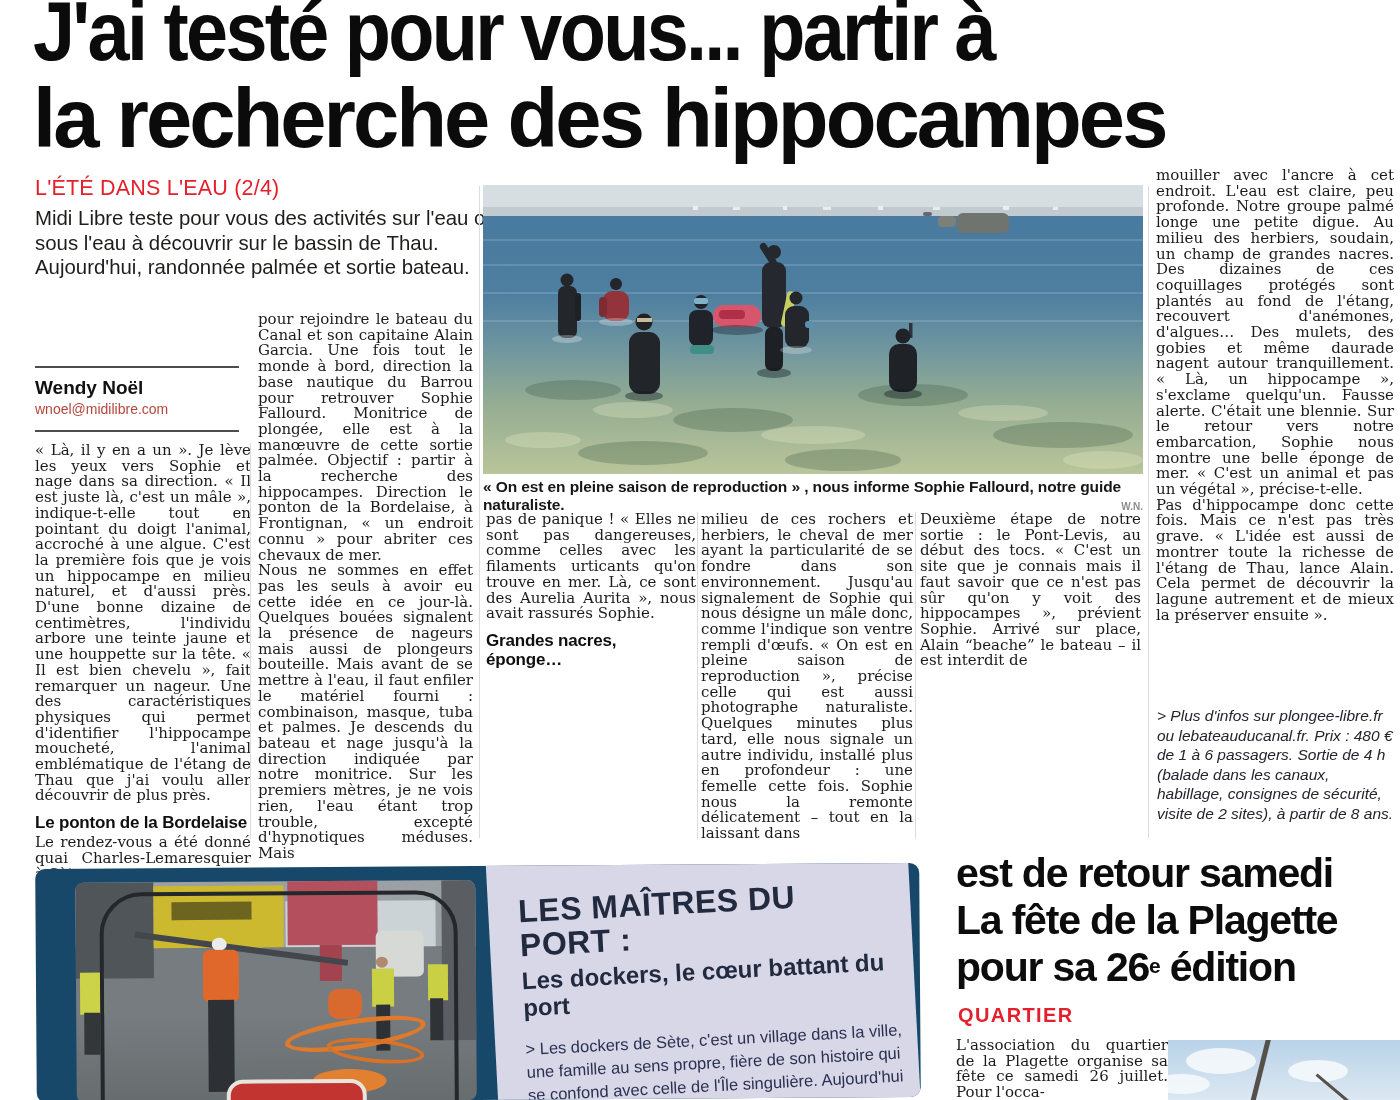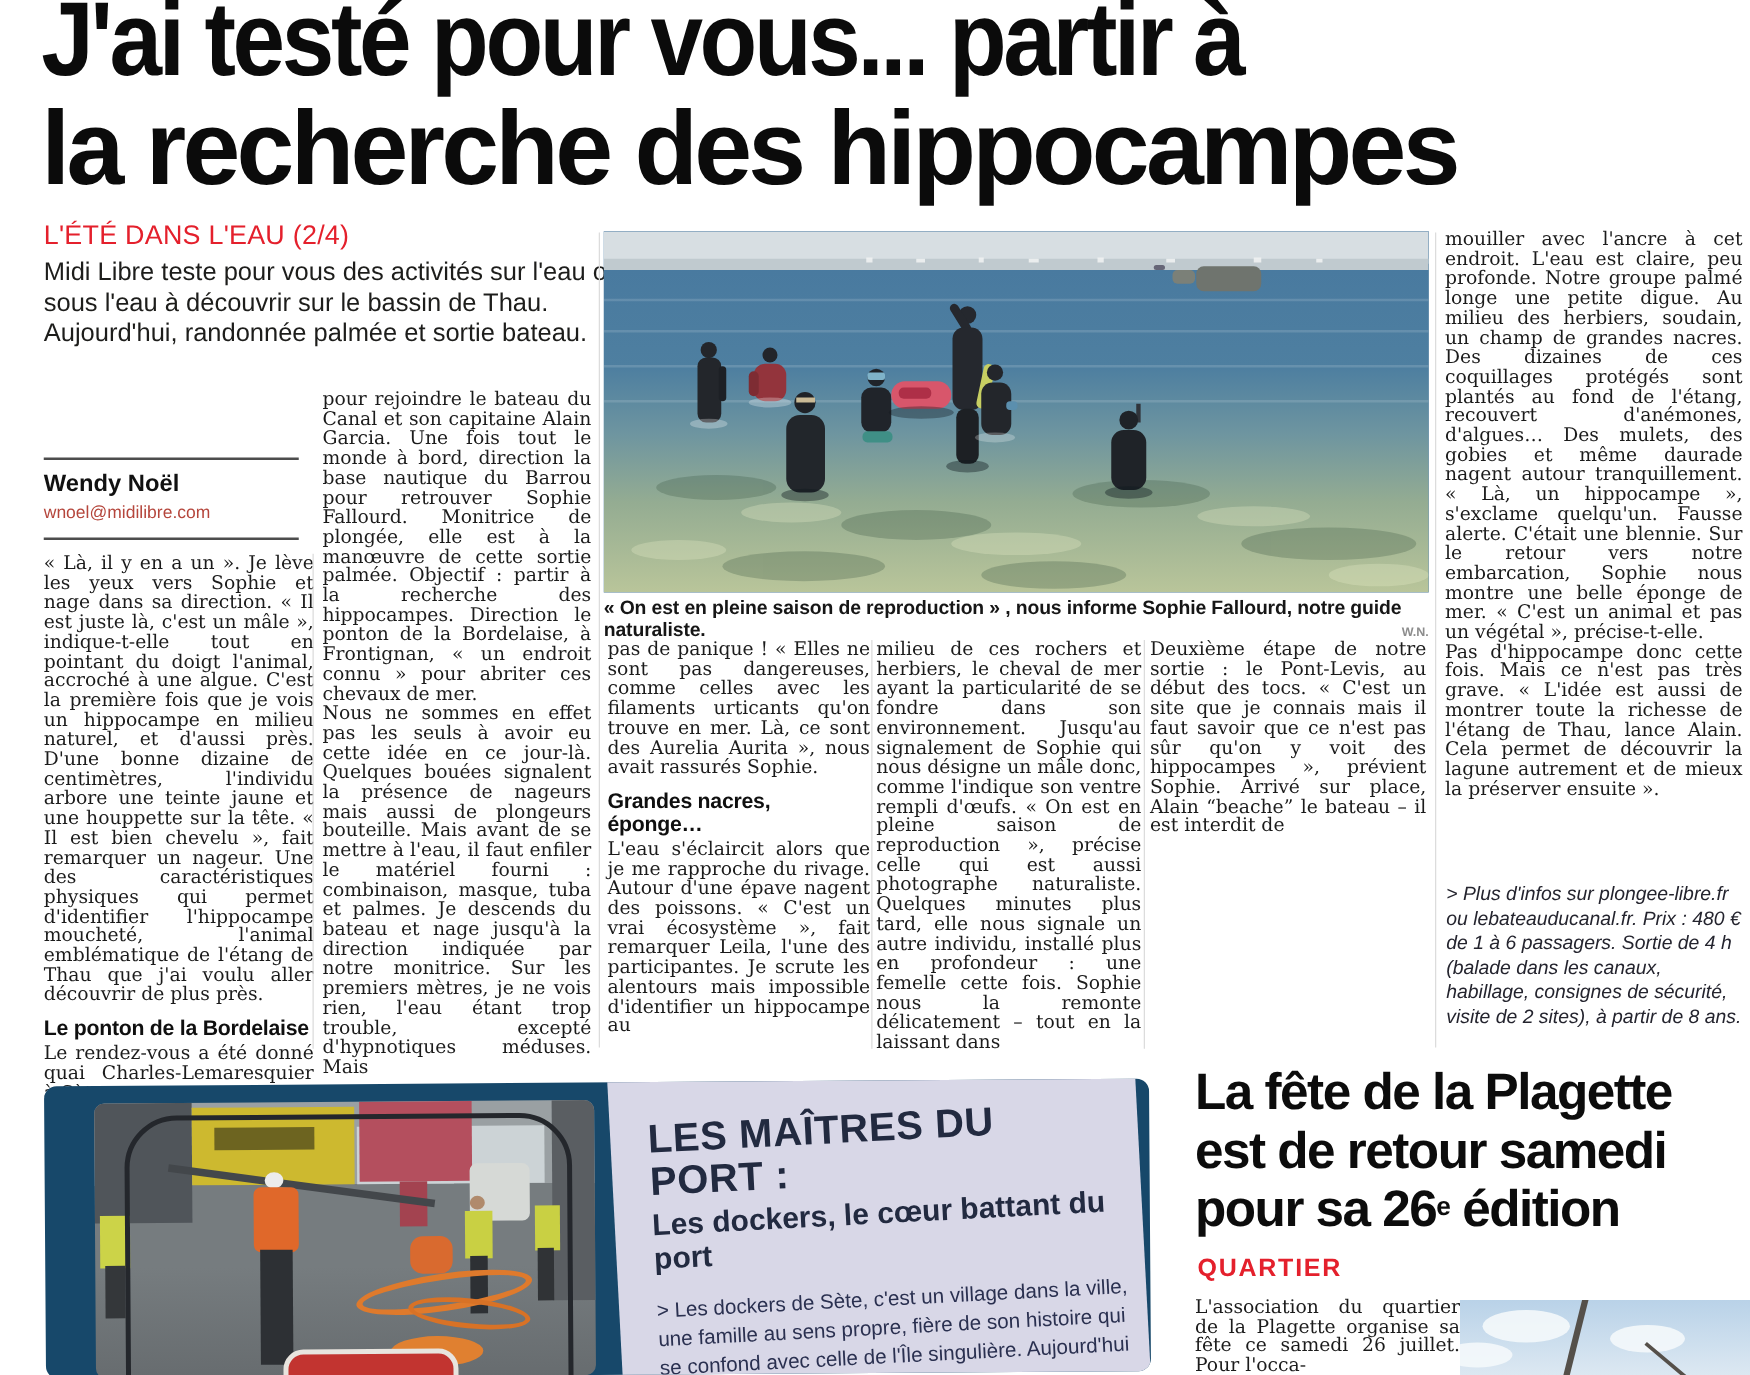--- a/index.html
+++ b/index.html
@@ -27,21 +27,21 @@
   .serif{font-family:"DejaVu Serif","Liberation Serif",serif;font-size:15px;line-height:15.7px;
          text-align:justify;color:#1b1b1b}
   .serif p{margin:0}
   .subhead{font-family:"Liberation Sans",sans-serif;font-weight:700;font-size:17px;line-height:19px;
            text-align:left;margin:9px 0 3px;letter-spacing:-.2px;color:#0f0f0f}
   #col1{left:35px;top:443px;width:216px}
   #col2{left:258px;top:312px;width:215px}
   #col3{left:486px;top:512px;width:210px}
   #col4{left:701px;top:512px;width:212px}
   #col5{left:920px;top:512px;width:221px}
-  #col6{left:1156px;top:184px;width:238px}
+  #col6{left:1156px;top:168px;width:238px}
   .note{left:1157px;top:706px;width:240px;font-size:15.5px;line-height:19.6px;font-style:italic;
         color:#24242e;text-align:left}
   .vrule{position:absolute;width:1px;background:#dcdcdc}
 
   
   #photo{left:483px;top:185px;width:660px;height:289px;overflow:hidden;background:#4a7ba0}
   .caption-row{left:483px;top:478px;width:660px;display:flex;justify-content:center;align-items:flex-end}
   .caption{font-size:15.5px;font-weight:700;color:#161616;letter-spacing:-.1px}
   .credit{font-size:10px;color:#8d8d8d;font-weight:700;padding-bottom:2px}
 
@@ -114,21 +114,20 @@
 </div>
 
 <div class="abs serif" id="col2">
   <p>pour rejoindre le bateau du Canal et son capitaine Alain Garcia. Une fois tout le monde à bord, direction la base nautique du Barrou pour retrouver Sophie Fallourd. Monitrice de plongée, elle est à la manœuvre de cette sortie palmée. Objectif : partir à la recherche des hippocampes. Direction le ponton de la Bordelaise, à Frontignan, « un endroit connu » pour abriter ces chevaux de mer.</p>
   <p>Nous ne sommes en effet pas les seuls à avoir eu cette idée en ce jour-là. Quelques bouées signalent la présence de nageurs mais aussi de plongeurs bouteille. Mais avant de se mettre à l'eau, il faut enfiler le matériel fourni : combinaison, masque, tuba et palmes. Je descends du bateau et nage jusqu'à la direction indiquée par notre monitrice. Sur les premiers mètres, je ne vois rien, l'eau étant trop trouble, excepté d'hypnotiques méduses. Mais</p>
 </div>
 
 <div class="abs serif" id="col3">
   <p>pas de panique ! « Elles ne sont pas dangereuses, comme celles avec les filaments urticants qu'on trouve en mer. Là, ce sont des Aurelia Aurita », nous avait rassurés Sophie.</p>
   <div class="subhead">Grandes nacres, éponge…</div>
-  <p>L'eau s'éclaircit alors que je me rapproche du rivage. Autour d'une épave nagent des poissons. « C'est un vrai écosystème », fait remarquer Leila, l'une des participantes. Je scrute les alentours mais impossible d'identifier un hippocampe au</p>
 </div>
 
 <div class="abs serif" id="col4">
   <p>milieu de ces rochers et herbiers, le cheval de mer ayant la particularité de se fondre dans son environnement. Jusqu'au signalement de Sophie qui nous désigne un mâle donc, comme l'indique son ventre rempli d'œufs. « On est en pleine saison de reproduction », précise celle qui est aussi photographe naturaliste. Quelques minutes plus tard, elle nous signale un autre individu, installé plus en profondeur : une femelle cette fois. Sophie nous la remonte délicatement – tout en la laissant dans</p>
 </div>
 
 <div class="abs serif" id="col5">
   <p>Deuxième étape de notre sortie : le Pont-Levis, au début des tocs. « C'est un site que je connais mais il faut savoir que ce n'est pas sûr qu'on y voit des hippocampes », prévient Sophie. Arrivé sur place, Alain “beache” le bateau – il est interdit de</p>
 </div>
 
@@ -271,22 +270,22 @@
     <div class="d-badge"></div>
   </div>
   <div id="promo-panel">
     <div class="promo-title">LES MAÎTRES DU PORT :</div>
     <div class="promo-subtitle">Les dockers, le cœur battant du port</div>
     <div class="promo-body">&gt; Les dockers de Sète, c'est un village dans la ville, une famille au sens propre, fière de son histoire qui se confond avec celle de l'Île singulière. Aujourd'hui deux sociétés se partagent les</div>
   </div>
 </div>
 
 <div class="abs" id="sec-head">
+  <div>est de retour samedi</div>
   <div>La fête de la Plagette</div>
-  <div>est de retour samedi</div>
   <div><span>pour sa 26</span><span class="sup">e</span><span> édition</span></div>
 </div>
 <div class="abs" id="sec-kicker">QUARTIER</div>
 <div class="abs serif" id="sec-body">L'association du quartier de la Plagette organise sa fête ce samedi 26 juillet. Pour l'occa-</div>
 <div class="abs" id="sec-photo">
   <div class="cloud" style="left:18px;top:8px;width:70px;height:26px"></div>
   <div class="cloud" style="left:120px;top:20px;width:60px;height:22px"></div>
   <div class="cloud" style="left:-14px;top:34px;width:56px;height:20px"></div>
   <div class="mast" style="left:88px;top:-6px;width:5px;height:90px;transform:rotate(14deg)"></div>
   <div class="mast" style="left:170px;top:24px;width:3px;height:60px;transform:rotate(-50deg)"></div>

